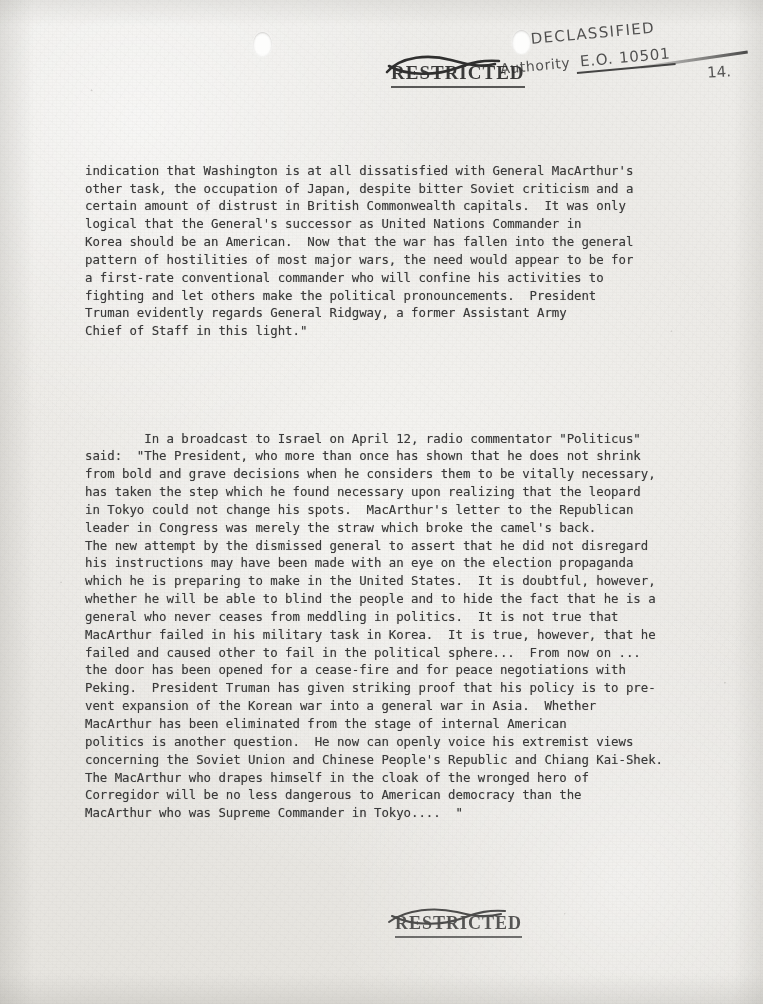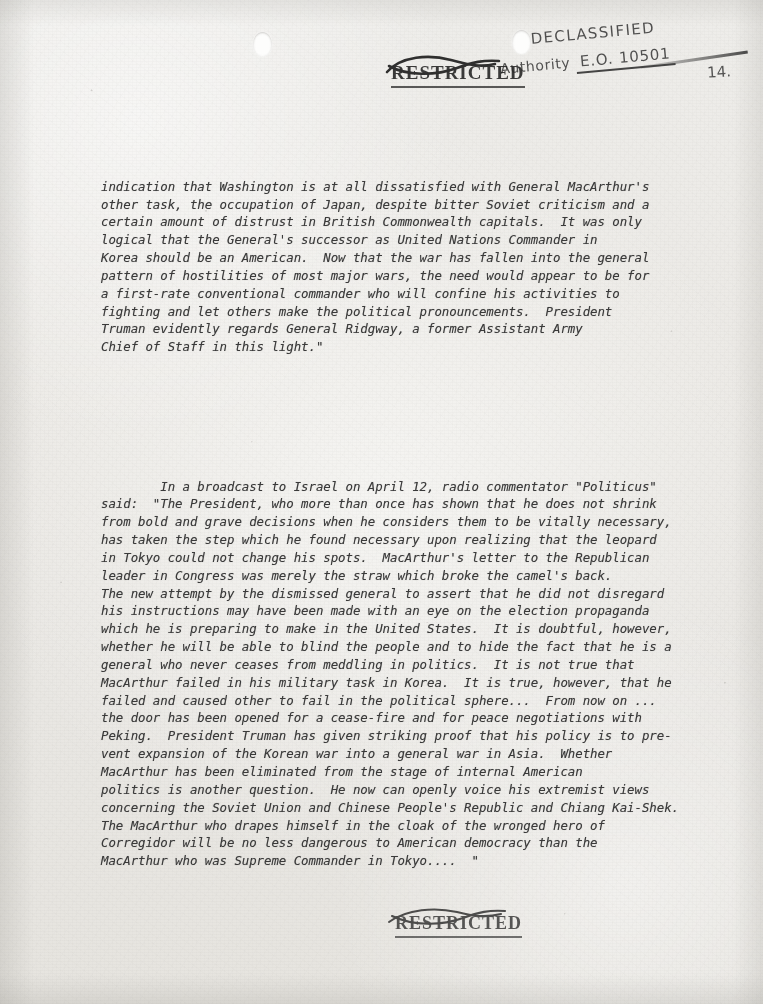--- a/index.html
+++ b/index.html
@@ -182,21 +182,21 @@
     top: 126px;
     width: 640px;
     font-family: "DejaVu Sans Mono", "Liberation Mono", monospace;
     font-size: 12.4px;
     line-height: 17.85px;
     color: #3a3a3a;
     white-space: pre;
     letter-spacing: -0.05px;
     text-shadow: 0 0 0.7px rgba(60,60,60,.45);
   }
-  .para { margin: 16px; font-style: italic; }
+  .para { margin: 0; }
   #para-gap { height: 18px; }
 </style>
 </head>
 <body>
 
 <div id="page">
 
   <div id="paper-base"></div>
   <div id="paper-grain"></div>
   <div id="speckles"></div>

